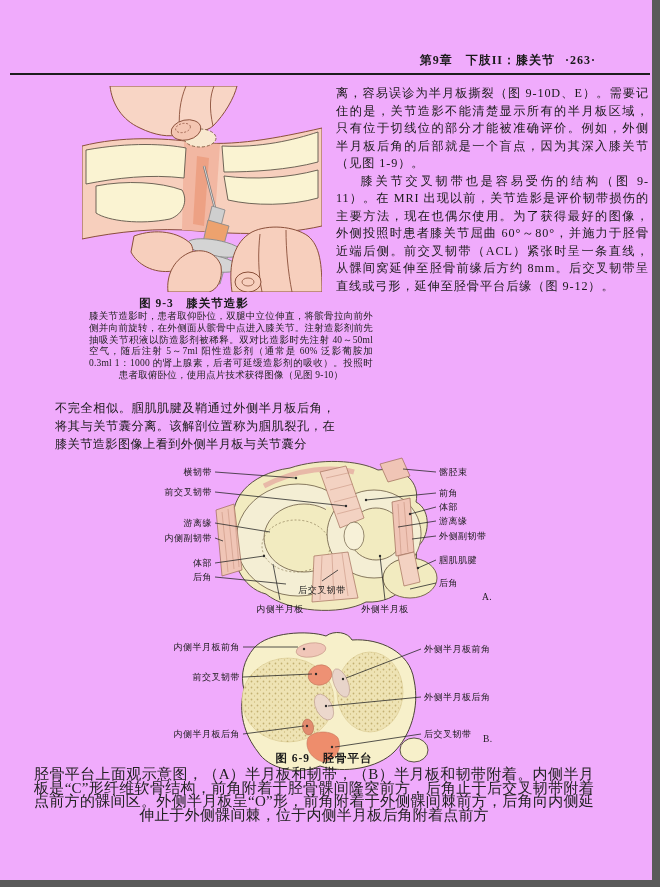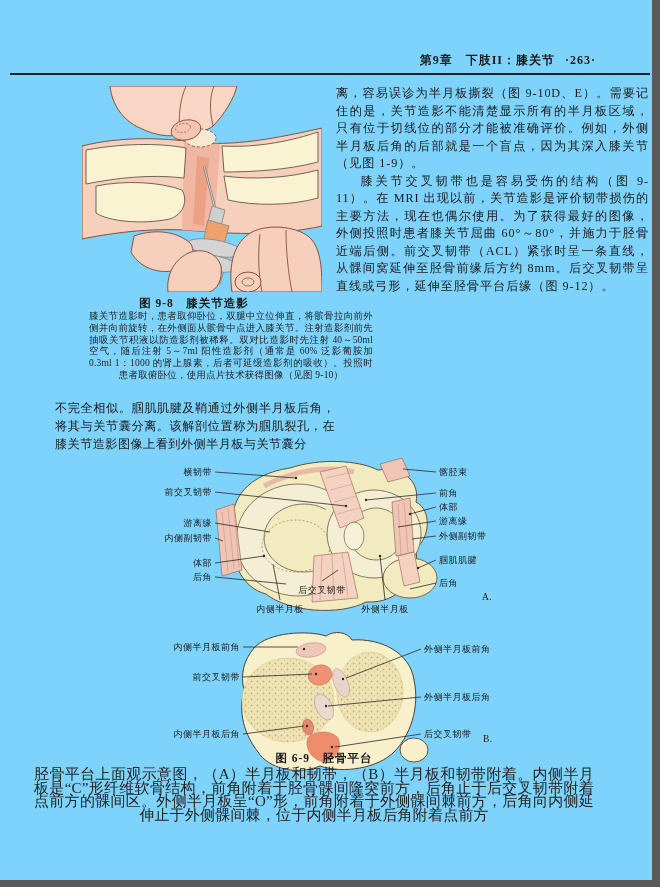--- a/index.html
+++ b/index.html
@@ -1,16 +1,16 @@
 <!DOCTYPE html>
 <html><head>
 <meta charset="utf-8">
 <style>
   html,body{margin:0;padding:0;background:#e8e8e8;}
-  .page{position:relative;width:660px;height:887px;background:#7dd3fc;overflow:hidden;
+  .page{position:relative;width:660px;height:887px;background:#f0abfc;overflow:hidden;
         font-family:"Liberation Serif","DejaVu Serif",serif;color:#1a1a1a;}
   .edge-right{position:absolute;top:0;right:0;width:8px;height:100%;background:#5a5a5a;}
   .edge-bottom{position:absolute;left:0;bottom:0;width:100%;height:7px;background:#5a5a5a;}
   .header{position:absolute;top:52px;right:64px;font-size:12px;font-weight:bold;letter-spacing:1px;white-space:nowrap;}
   .header .pgno{margin-left:10px;font-weight:bold;}
   .rule{position:absolute;top:73px;left:10px;width:640px;height:1.5px;background:#1d1d1d;}
   .rcol{position:absolute;left:336px;top:85px;width:313px;font-size:12.2px;line-height:17.5px;
         letter-spacing:0.9px;text-align:justify;}
   .rcol p{margin:0;}
   .rcol p.indent{text-indent:2em;}
@@ -82,21 +82,21 @@
       <path d="M52,150 C74,142 97,146 109,158 C115,170 107,182 91,185 C71,188 55,178 49,166 Z" fill="#f7cfbd" stroke="#8a4f3a" stroke-width="1"></path>
       <path d="M86,206 C84,188 93,172 109,166 C123,162 135,168 139,180 C141,194 135,204 127,206 Z" fill="#f7cfbd" stroke="#8a4f3a" stroke-width="1"></path>
       <path d="M150,206 C146,178 152,156 170,146 C186,138 212,140 226,150 C238,160 240,178 240,206 Z" fill="#f7cfbd" stroke="#8a4f3a" stroke-width="1"></path>
       <path d="M178,148 C176,166 176,186 180,206" fill="none" stroke="#8a4f3a" stroke-width="0.9"></path>
       <path d="M204,144 C204,164 206,186 210,206" fill="none" stroke="#8a4f3a" stroke-width="0.9"></path>
       <ellipse cx="166" cy="196" rx="13" ry="10" fill="#f7cfbd" stroke="#8a4f3a" stroke-width="1"></ellipse>
       <ellipse cx="166" cy="196" rx="6" ry="4" fill="none" stroke="#8a4f3a" stroke-width="0.8"></ellipse>
     </g>
   </svg>
 
-  <div class="fig8-title">图 9-8　膝关节造影</div>
+  <div class="fig8-title">图 9-3　膝关节造影</div>
   <div class="fig8-cap">膝关节造影时，患者取仰卧位，双腿中立位伸直，将髌骨拉向前外侧并向前旋转，在外侧面从髌骨中点进入膝关节。注射造影剂前先抽吸关节积液以防造影剂被稀释。双对比造影时先注射 40～50ml 空气，随后注射 5～7ml 阳性造影剂（通常是 60% 泛影葡胺加 0.3ml 1：1000 的肾上腺素，后者可延缓造影剂的吸收）。投照时患者取俯卧位，使用点片技术获得图像（见图 9-10）</div>
 
   <div class="lcol-body">不完全相似。腘肌肌腱及鞘通过外侧半月板后角，将其与关节囊分离。该解剖位置称为腘肌裂孔，在膝关节造影图像上看到外侧半月板与关节囊分</div>
 
   <div class="rcol">
     <p>离，容易误诊为半月板撕裂（图 9-10D、E）。需要记住的是，关节造影不能清楚显示所有的半月板区域，只有位于切线位的部分才能被准确评价。例如，外侧半月板后角的后部就是一个盲点，因为其深入膝关节（见图 1-9）。</p>
     <p class="indent">膝关节交叉韧带也是容易受伤的结构（图 9-11）。在 MRI 出现以前，关节造影是评价韧带损伤的主要方法，现在也偶尔使用。为了获得最好的图像，外侧投照时患者膝关节屈曲 60°～80°，并施力于胫骨近端后侧。前交叉韧带（ACL）紧张时呈一条直线，从髁间窝延伸至胫骨前缘后方约 8mm。后交叉韧带呈直线或弓形，延伸至胫骨平台后缘（图 9-12）。</p>
   </div>
 
   <svg class="figA-svg" width="548" height="168" viewBox="0 0 548 168">

